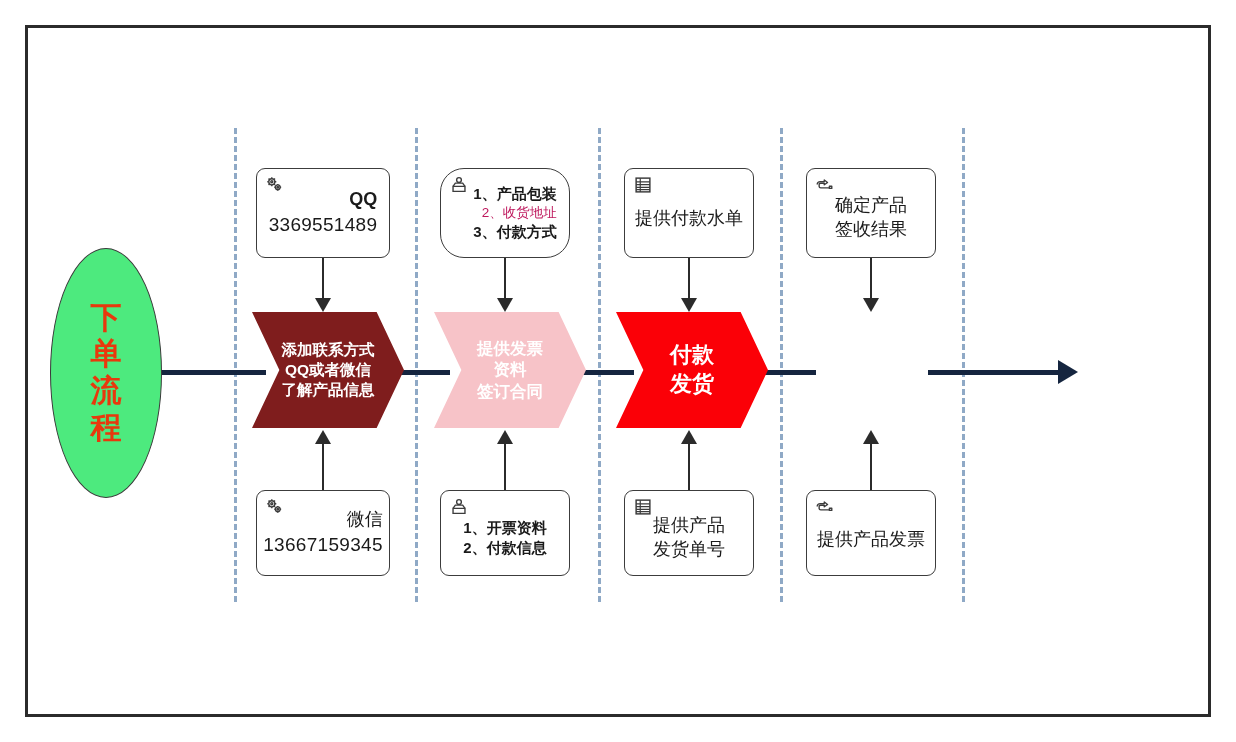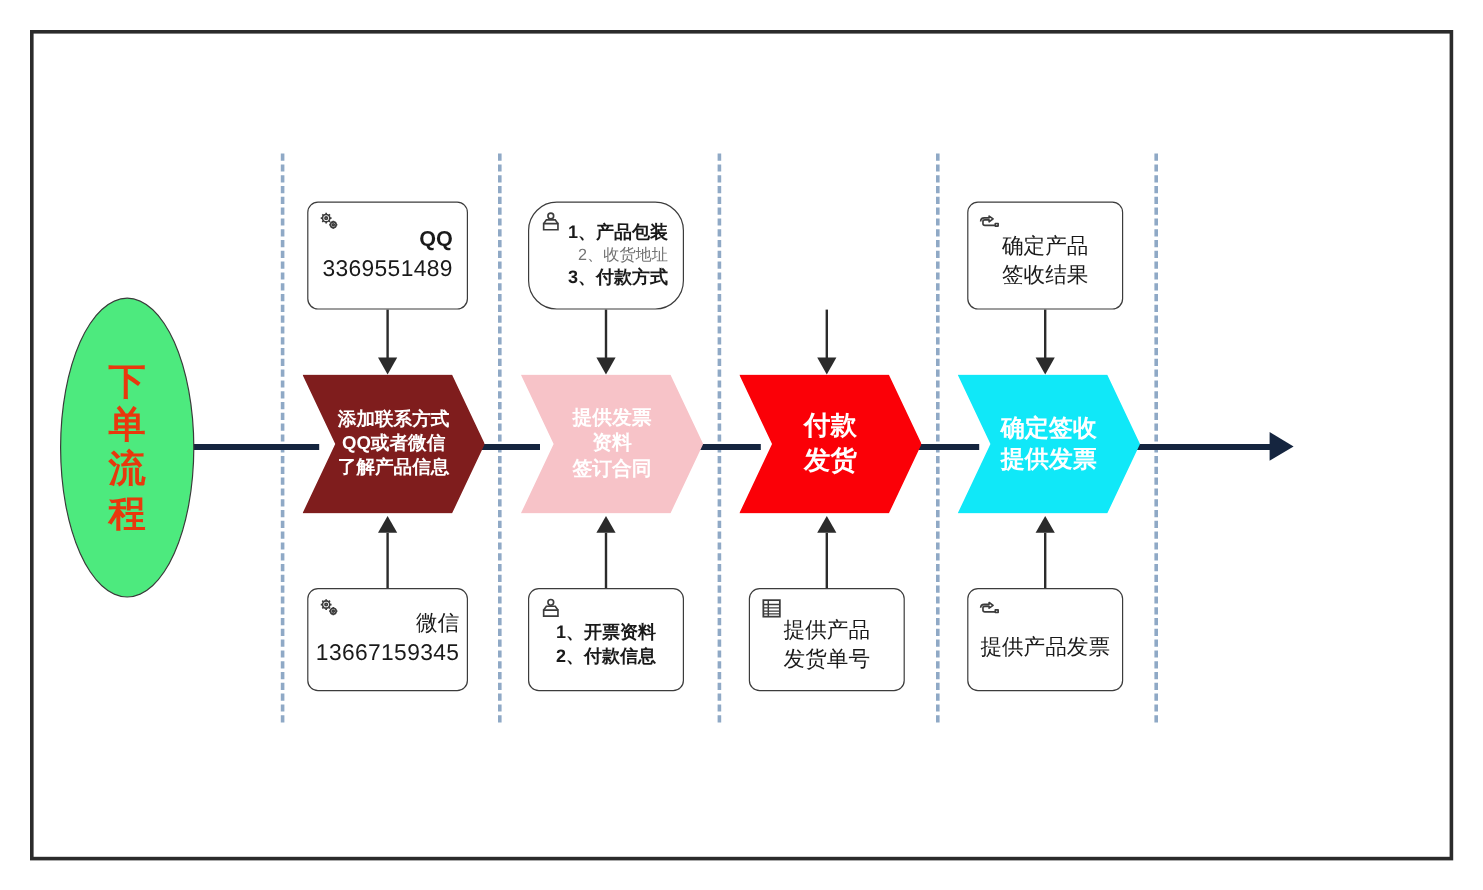--- a/index.html
+++ b/index.html
@@ -18,21 +18,21 @@
 
   
   .note{position:absolute;box-sizing:border-box;background:#ffffff;
         border:1.6px solid #3c3c3c;border-radius:9px;
         display:flex;flex-direction:column;align-items:center;
         justify-content:center;}
   .note .lines{display:flex;flex-direction:column;align-items:flex-end;
         line-height:1.33;}
   .note .l{white-space:nowrap;font-size:15px;color:#1a1a1a;}
   .note .l.b{font-weight:bold;}
-  .note .l.g{color:#737373;}
+  .note .l.g{color:#be185d;}
   .note .l.sm{font-size:13.5px;}
   .note .l.lg{font-size:18px;}
   .note .l.num{font-size:19px;letter-spacing:0.3px;}
   .note .l.leftal{align-self:flex-start;}
 
   .note .nicon{position:absolute;left:7px;top:5px;width:22px;height:22px;}
 
   
   .chev{position:absolute;display:flex;flex-direction:column;
         align-items:center;justify-content:center;
@@ -178,20 +178,31 @@
         <path d="M5.5 19v-5.5h13V19z"></path>
         <path d="M5.5 13.5 8 10h8l2.5 3.5"></path>
       </g>
     </svg>
     <div class="lines" style="padding-top:10px">
       <div class="l b">1、开票资料</div>
       <div class="l b">2、付款信息</div>
     </div>
   </div>
 
+  <div class="note" style="left:624px;top:168px;width:130px;height:90px;">
+    <svg class="nicon" viewBox="0 0 24 24">
+      <rect x="4.5" y="4.5" width="15" height="15" fill="none" stroke="#3c3c3c" stroke-width="1.6"></rect>
+      <g stroke="#3c3c3c" stroke-width="1.3">
+        <path d="M4.5 8.5h15M4.5 11.5h15M4.5 14.5h15M4.5 17h15M9 4.5v15"></path>
+      </g>
+    </svg>
+    <div class="lines" style="padding-top:12px">
+      <div class="l lg">提供付款水单</div>
+    </div>
+  </div>
 
   <div class="vline" style="left:688px;top:258px;height:42px;"></div>
   <div class="vhead-down" style="left:681px;top:298px;"></div>
 
   <div class="chev" style="left: 616px; top: 312px; width: 152px; height: 116px; font-size: 22px; background: rgb(251, 0, 7);">
     <div>
       <span>付款</span>
       <span>发货</span>
     </div>
   </div>
@@ -221,26 +232,20 @@
     </svg>
     <div class="lines" style="padding-top:10px">
       <div class="l lg">提供产品</div>
       <div class="l lg">发货单号</div>
     </div>
   </div>
 
   <div class="vline" style="left:870px;top:258px;height:42px;"></div>
   <div class="vhead-down" style="left:863px;top:298px;"></div>
 
-  <div class="chev" style="left: 798px; top: 312px; width: 152px; height: 116px; font-size: 20px; background: rgb(16, 232, 248);">
-    <div>
-      <span>确定签收</span>
-      <span>提供发票</span>
-    </div>
-  </div>
 
   <div class="vline" style="left:870px;top:444px;height:48px;"></div>
   <div class="vhead-up" style="left:863px;top:430px;"></div>
 
   <div class="note" style="left:806px;top:490px;width:130px;height:86px;">
     <svg class="nicon" viewBox="0 0 24 24">
       <g fill="none" stroke="#3c3c3c" stroke-width="1.5" stroke-linejoin="round">
         <path d="M3.5 11.5c0-2 1.6-3.2 3.4-3.2h4.3V6.6l3.6 2.6-3.6 2.6v-1.7H7.2c-1 0-1.6.6-1.6 1.4v2.1c0 .9.8 1.5 1.8 1.5h9.4"></path>
         <path d="M16.8 13.4h2.6v2.3h-2.6z"></path>
       </g>

